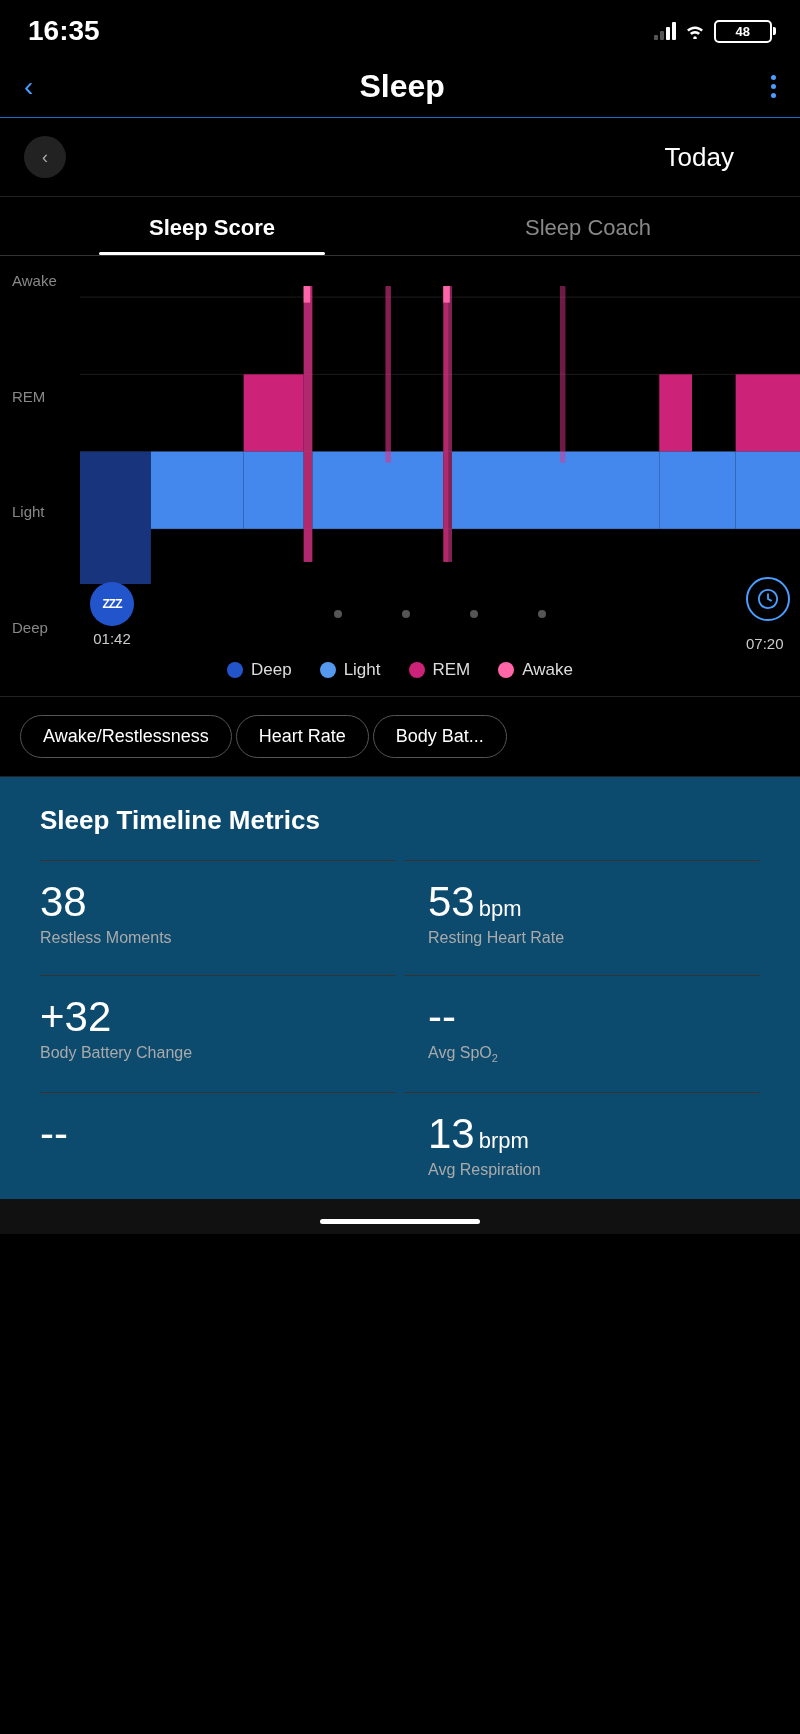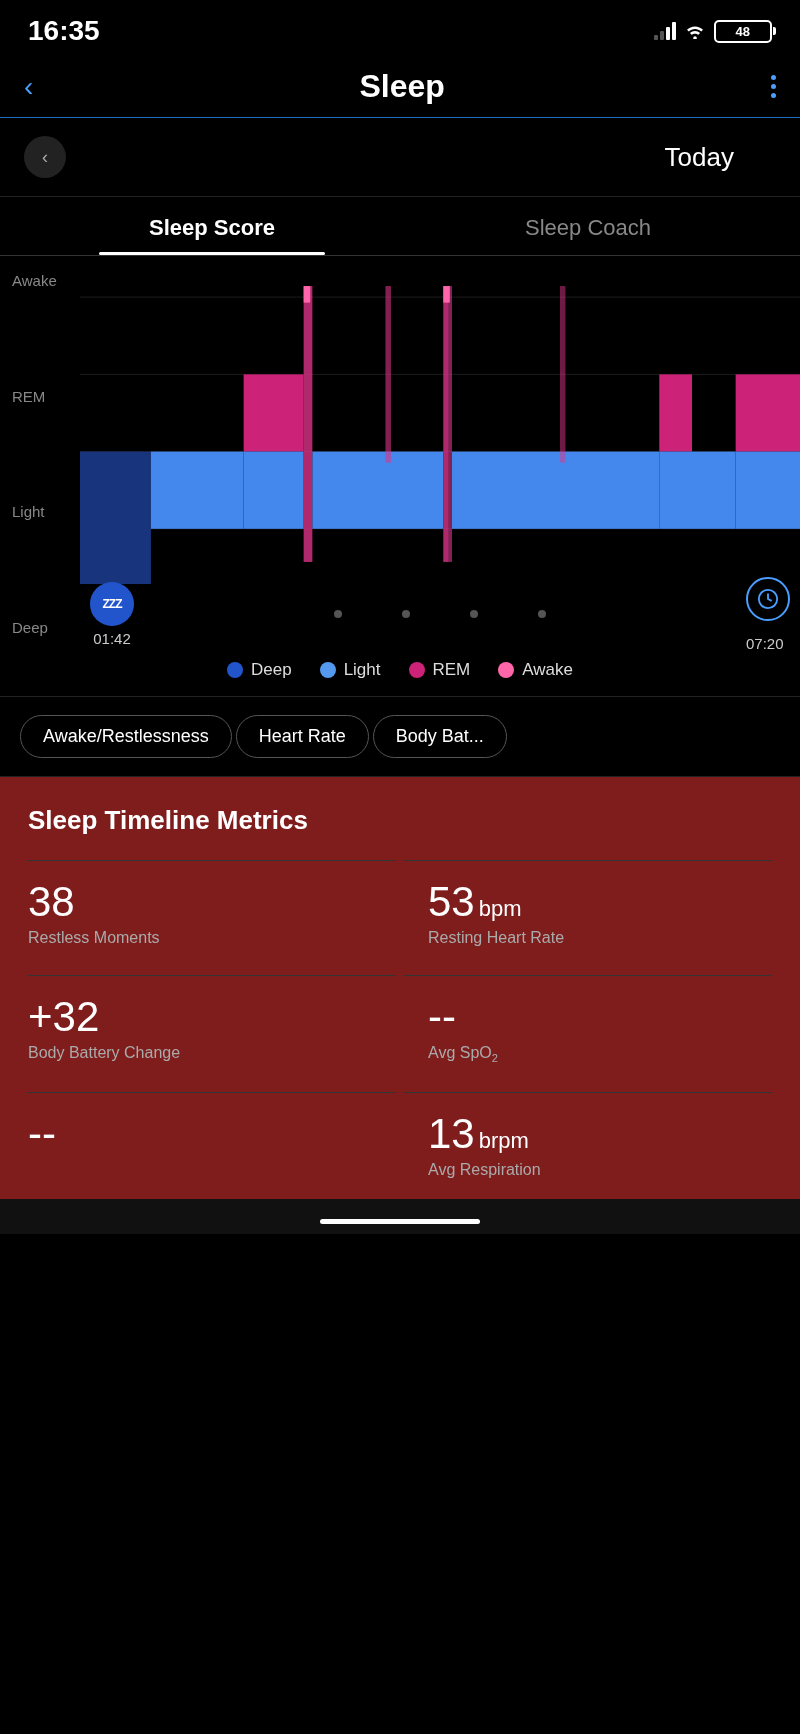--- a/index.html
+++ b/index.html
@@ -285,22 +285,22 @@
       padding: 10px 22px;
       font-size: 18px;
       white-space: nowrap;
       cursor: pointer;
       color: #fff;
       background: transparent;
     }
 
     
     .metrics-section {
-      padding: 28px 28px 0;
-      background: #7f1d1d;
+      padding: 28px 40px 0;
+      background: #0c4a6e;
     }
     .metrics-title {
       font-size: 26px;
       font-weight: 700;
       margin-bottom: 24px;
     }
     .metrics-grid {
       display: grid;
       grid-template-columns: 1fr 1fr;
       gap: 8px;

